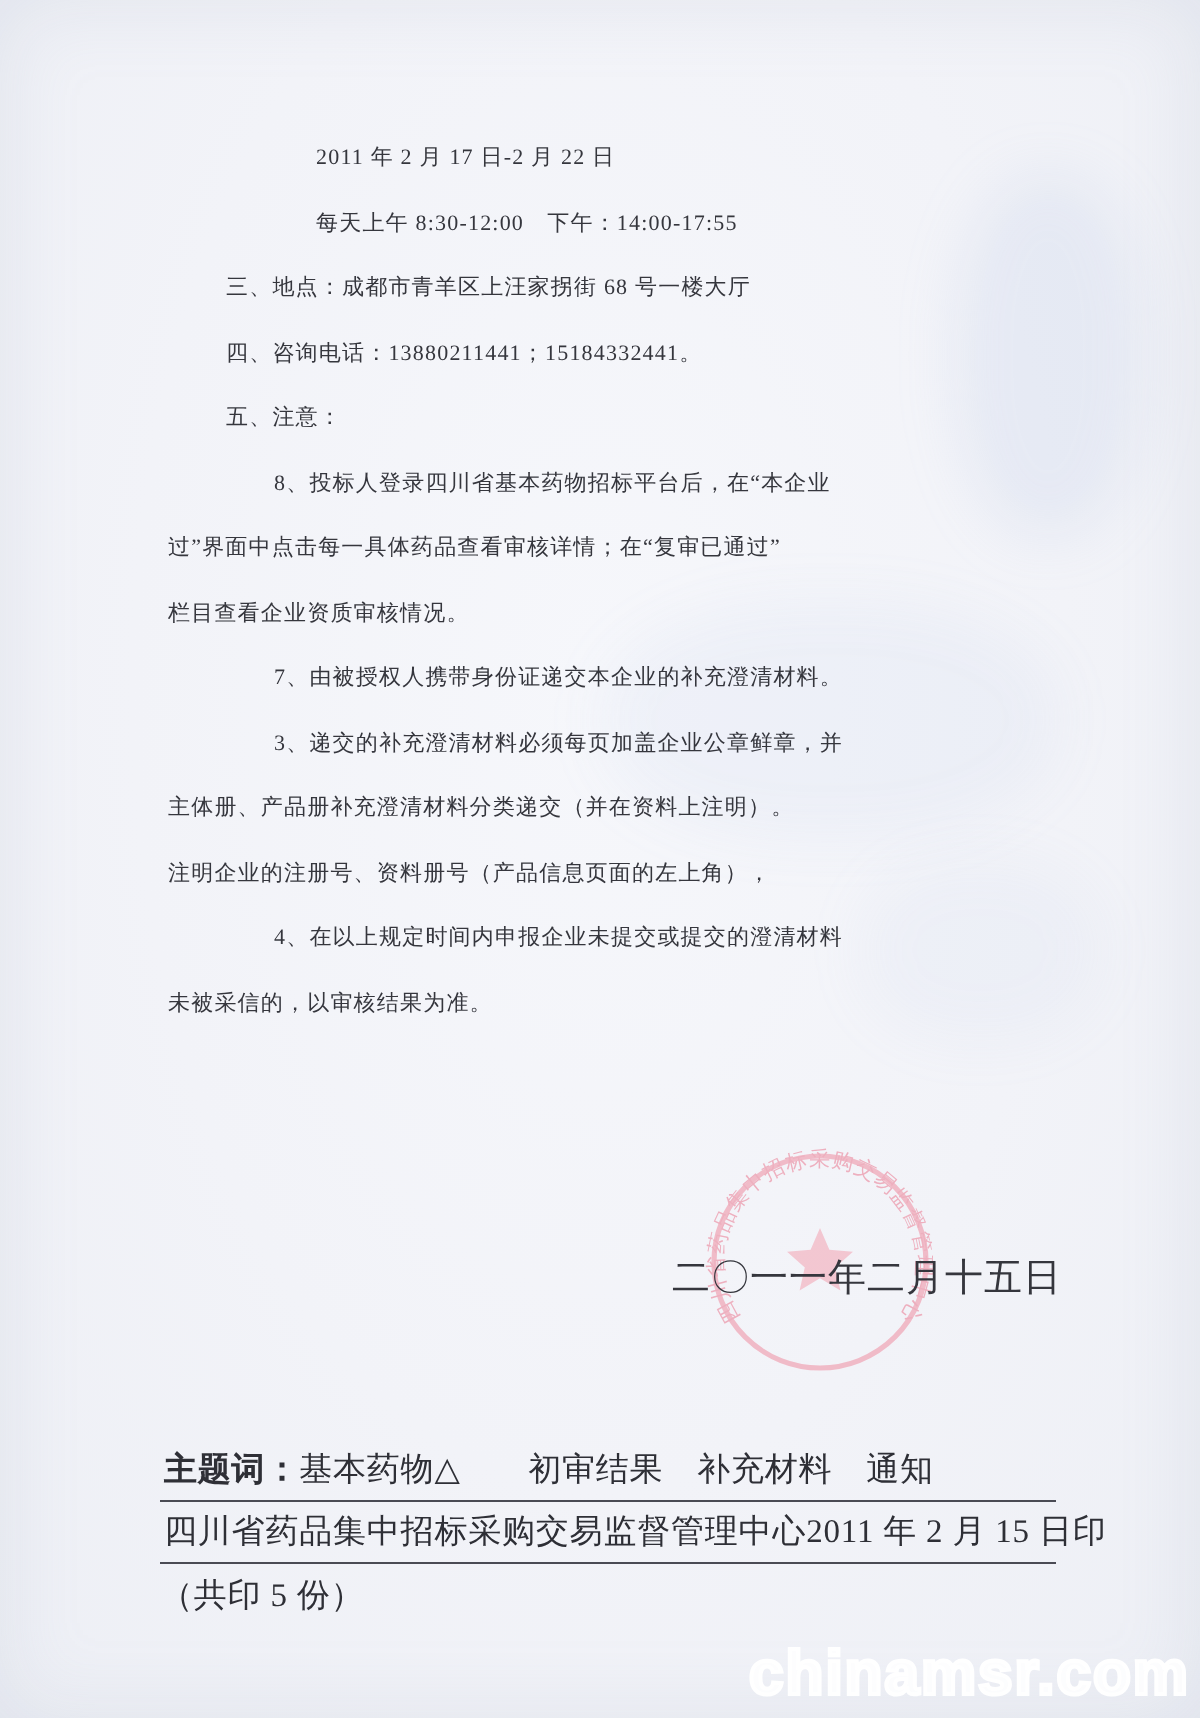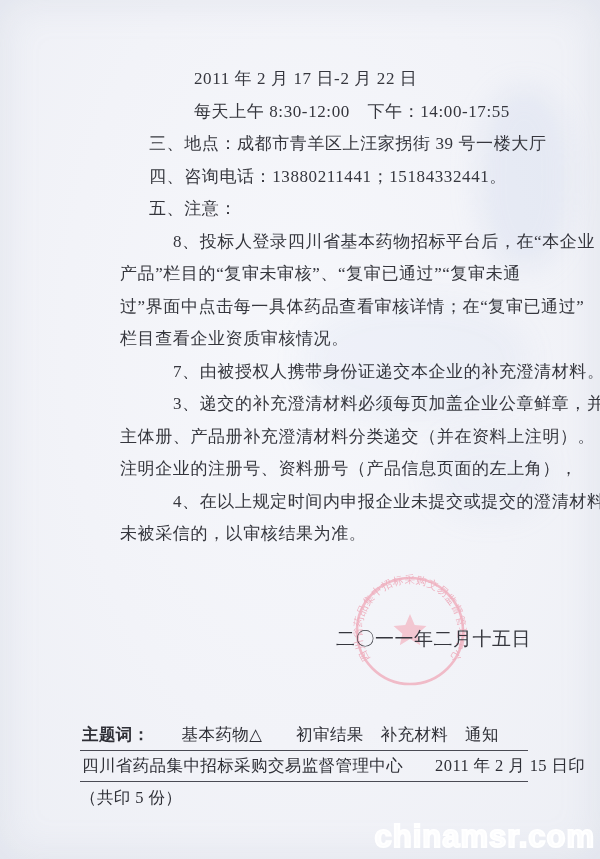--- a/index.html
+++ b/index.html
@@ -29,24 +29,23 @@
   .ghost.g1 { left: 478px; top: 88px;  width: 92px;  height: 180px; }
   .ghost.g2 { left: 300px; top: 300px; width: 230px; height: 120px; opacity: .6; }
   .ghost.g3 { left: 430px; top: 430px; width: 120px; height: 90px;  opacity: .5; }
 
   
   .body-text {
     position: absolute;
     top: 63px;
     left: 84px;
     right: 66px;
-    font-size: 17px;
+    font-size: 11px;
     line-height: 32.5px;
     letter-spacing: 0.6px;
-    margin-left: 36px;
   }
   .doc-line { white-space: nowrap; }
   .ind-0 { padding-left: 0; }
   .ind-1 { padding-left: 29px; }
   .ind-2 { padding-left: 53px; }
   .ind-3 { padding-left: 74px; }
 
   
   .date-line {
     position: absolute;
@@ -79,21 +78,20 @@
     font-size: 16.5px;
     letter-spacing: 0.4px;
     color: #2e2f36;
   }
   .footer-row {
     display: flex;
     align-items: center;
     border-bottom: 1.5px solid #4a4b54;
     padding: 2px 2px 4px 2px;
     white-space: nowrap;
-    gap: 32px;
   }
   .footer-row .lbl { font-family: "Liberation Sans", "DejaVu Sans", sans-serif; font-weight: bold; }
   .footer-row.issuer-row { justify-content: space-between; padding-top: 4px; }
   .footer-copies {
     padding: 5px 6px 0 0;
   }
 
   
   .watermark {
     position: absolute;
@@ -118,29 +116,28 @@
   <div class="ghost g1"></div>
   <div class="ghost g2"></div>
   <div class="ghost g3"></div>
 
   <div class="body-text">
 
       <div class="doc-line ind-3">2011 年 2 月 17 日-2 月 22 日</div>
 
       <div class="doc-line ind-3">每天上午 8:30-12:00　下午：14:00-17:55</div>
 
-      <div class="doc-line ind-1">三、地点：成都市青羊区上汪家拐街 39 号一楼大厅</div>
+      <div class="doc-line ind-1">三、地点：成都市青羊区上汪家拐街 68 号一楼大厅</div>
 
       <div class="doc-line ind-1">四、咨询电话：13880211441；15184332441。</div>
 
       <div class="doc-line ind-1">五、注意：</div>
 
       <div class="doc-line ind-2">8、投标人登录四川省基本药物招标平台后，在“本企业</div>
 
-      <div class="doc-line ind-0">产品”栏目的“复审未审核”、“复审已通过”“复审未通</div>
 
       <div class="doc-line ind-0">过”界面中点击每一具体药品查看审核详情；在“复审已通过”</div>
 
       <div class="doc-line ind-0">栏目查看企业资质审核情况。</div>
 
       <div class="doc-line ind-2">7、由被授权人携带身份证递交本企业的补充澄清材料。</div>
 
       <div class="doc-line ind-2">3、递交的补充澄清材料必须每页加盖企业公章鲜章，并</div>
 
       <div class="doc-line ind-0">主体册、产品册补充澄清材料分类递交（并在资料上注明）。</div>

